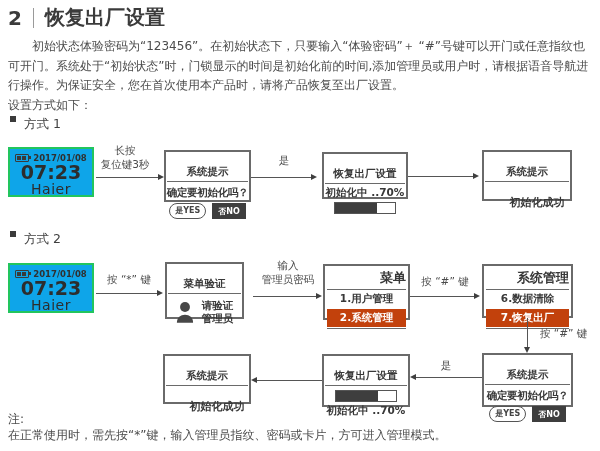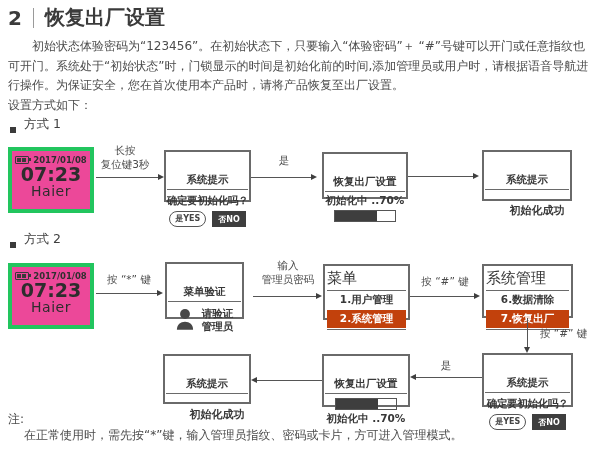--- a/index.html
+++ b/index.html
@@ -10,71 +10,71 @@
   }
   
   .title { position:absolute; left:8px; top:4px; display:flex; align-items:center; gap:11px;
            font-size:20px; font-weight:bold; color:#3b3b3b; }
   .tdiv  { width:1px; height:20px; background:#9a9a9a; }
   
   .intro { position:absolute; left:8px; top:37px; width:586px; font-size:12px;
            line-height:19.5px; color:#4c4c4c; }
   .intro .p { text-indent:24px; }
   
-  .mlabel { position:absolute; left:10px; display:flex; align-items:flex-end; gap:8px;
+  .mlabel { position:absolute; left:10px; display:flex; align-items:flex-start; gap:8px;
             font-size:12.5px; color:#3f3f3f; }
   .sq { width:6px; height:6px; background:#3b3b3b; display:inline-block; }
   
-  .screen { position:absolute; width:86px; height:66px; border:4px solid #22c55e;
-            background:#ec4899; box-sizing:border-box; }
+  .screen { position:absolute; width:86px; height:50px; border:2px solid #22c55e;
+            background:#0ea5e9; box-sizing:border-box; }
   .s-top  { display:flex; align-items:center; justify-content:center; gap:4px; margin-top:4px; }
   .batt   { position:relative; width:14px; height:8px; border:1px solid #3a3a3a; border-radius:1px;
             display:inline-flex; gap:1px; padding:1px; box-sizing:border-box; }
   .b-bar  { width:4px; background:#3a3a3a; }
   .b-nub  { position:absolute; right:-3px; top:1px; width:2px; height:3px; background:#3a3a3a; }
   .s-date { font-size:8.5px; font-weight:bold; color:#303030; }
   .s-time { font-size:19px; font-weight:bold; text-align:center; color:#2d2d2d; line-height:19px; }
   .s-brand{ font-size:14px; font-weight:normal; text-align:center; color:#2d2d2d; line-height:15px; letter-spacing:.5px; }
   
   .dlg  { position:absolute; border:2px solid #6a6a6a; background:#fff; box-sizing:border-box; }
   .d-hd { font-size:10.5px; font-weight:bold; text-align:center; color:#383838;
-          padding:20px 0 2px; border-bottom:1.5px solid #6a6a6a; margin:1px 1px 0; }
+          padding:12px 0 2px; border-bottom:1.5px solid #6a6a6a; margin:1px 1px 0; }
   .d-q  { font-size:10.5px; font-weight:bold; text-align:center; color:#383838; margin-top:4px; letter-spacing:-.3px; }
   .d-btns { display:flex; justify-content:center; gap:6px; margin-top:3px; }
   .pill-yes { border:1.5px solid #555; border-radius:9px; font-size:8px; font-weight:bold;
               padding:1px 5px; color:#444; }
   .pill-no  { background:#3e3e3e; color:#fff; border-radius:0; font-size:8px; font-weight:bold;
               padding:2.5px 6px; }
   .d-st  { font-size:10.5px; font-weight:bold; text-align:center; color:#383838; margin-top:2px; }
   .d-msg { font-size:11px; font-weight:bold; text-align:center; color:#383838; margin-top:13px;padding-left:20px; }
   .pbar  { width:62px; height:12px; border:1.5px solid #555; margin:2px auto 0; box-sizing:border-box; }
   .pfill { height:100%; background:#3e3e3e; }
   
-  .v-body { display:flex; justify-content:center; gap:8px; margin-top:5px; }
+  .v-body { display:flex; align-items:center; justify-content:center; gap:8px; margin-top:5px; }
   .v-txt  { font-size:10.5px; font-weight:bold; color:#383838; line-height:13px; text-align:center; }
   
   .menu  { position:absolute; border:2px solid #6a6a6a; background:#fff; box-sizing:border-box; padding:2px; }
-  .m-hd  { font-size:15px; font-weight:normal; text-align:left; color:#383838; padding:1px 0 2px; }
+  .m-hd  { font-size:13px; font-weight:bold; text-align:right; color:#383838; padding:1px 0 2px; }
   .m-row { border-top:1.5px solid #6a6a6a; font-size:10.5px; font-weight:bold; text-align:center;
            color:#383838; padding:2px 0; }
   .m-row.active { background:#c2410c; color:#fff; border-top:none; margin-top:1px; }
   .m-strip { border-top:1.5px solid #6a6a6a; height:4px; margin-top:1px; }
   
   .conn  { position:absolute; height:0; border-top:1px solid #555; }
   .vconn { position:absolute; width:0; border-left:1px solid #555; }
   .ah-r { position:absolute; width:0; height:0; border-left:6px solid #3f3f3f;
           border-top:3.5px solid transparent; border-bottom:3.5px solid transparent; }
   .ah-l { position:absolute; width:0; height:0; border-right:6px solid #3f3f3f;
           border-top:3.5px solid transparent; border-bottom:3.5px solid transparent; }
   .ah-d { position:absolute; width:0; height:0; border-top:6px solid #3f3f3f;
           border-left:3.5px solid transparent; border-right:3.5px solid transparent; }
   .albl { position:absolute; font-size:10.5px; color:#4a4a4a; text-align:center; line-height:14px; }
   
   .note-label { position:absolute; left:8px; top:411px; font-size:12px; color:#4c4c4c; }
-  .note-text  { position:absolute; left:24px; top:427px; font-size:12px; color:#4c4c4c; }
+  .note-text  { position:absolute; left:8px; top:427px; font-size:12px; color:#4c4c4c; }
 </style>
 </head>
 <body>
 
 <div class="stage">
 
   <div class="title">
     <span>2</span>
     <span class="tdiv"></span>
     <span>恢复出厂设置</span>

